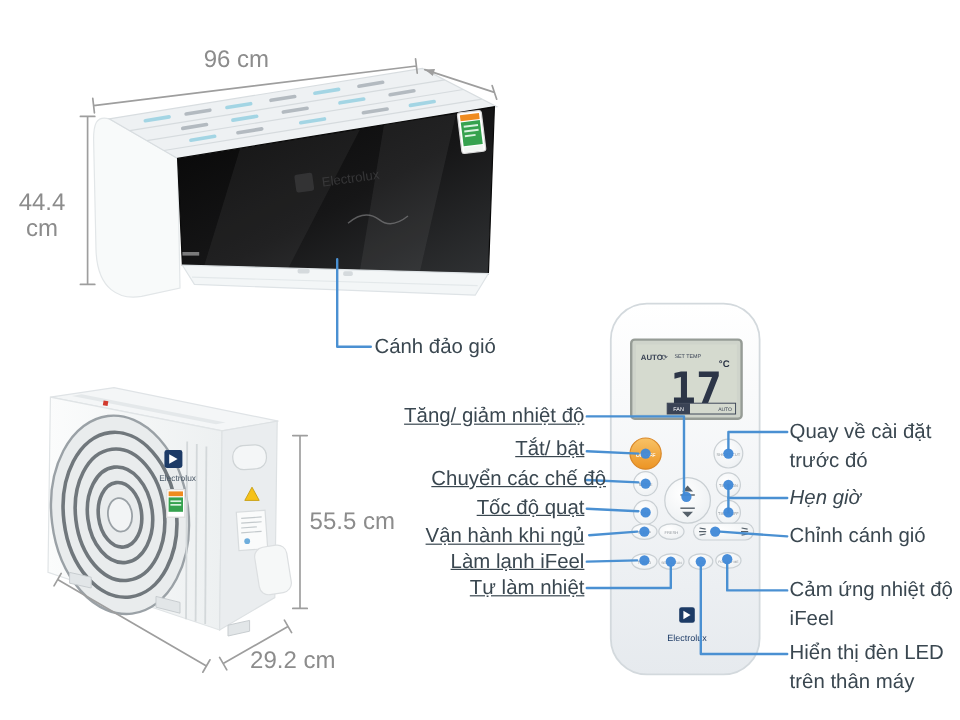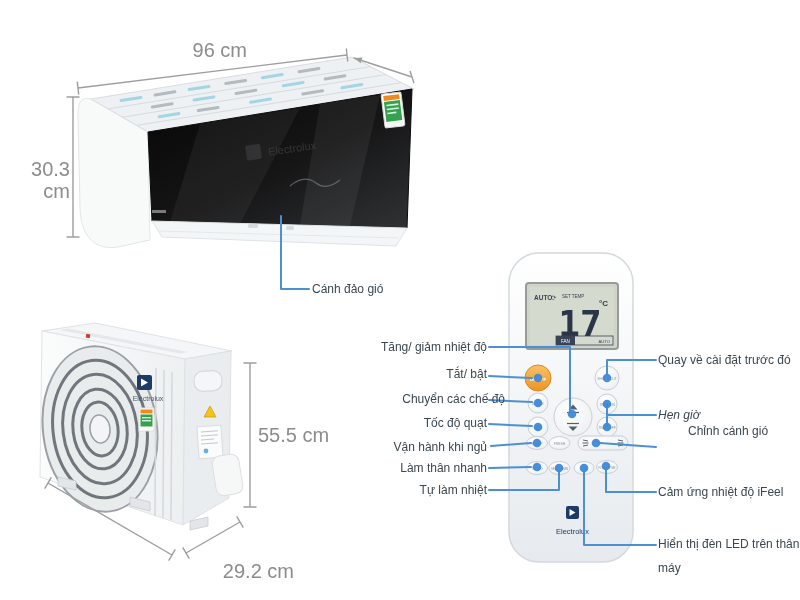--- a/index.html
+++ b/index.html
@@ -1,24 +1,24 @@
 <!DOCTYPE html>
 <html><head>
 <meta charset="utf-8">
 <style>
   html,body{margin:0;padding:0;background:#ffffff;}
   .stage{position:relative;width:800px;height:600px;background:#ffffff;overflow:hidden;
          font-family:"Liberation Sans","DejaVu Sans",sans-serif;}
   .stage svg{position:absolute;left:0;top:0;}
   .lbl{position:absolute;}
   .dim{font-size:20px;color:#8c8c8c;line-height:22px;}
-  .co{font-size:12px;color:#3a4750;line-height:22px;white-space:nowrap;}
+  .co{font-size:17px;color:#3a4750;line-height:22px;white-space:nowrap;}
   .co.wrap{white-space:normal;line-height:24px;}
-  .ra{text-align:left;}
-  .ctr{text-align:right;}
+  .ra{text-align:left;text-decoration:underline;}
+  .ctr{text-align:center;}
 </style>
 </head>
 <body>
 
 <div class="stage">
 
 <svg width="800" height="600" viewBox="0 0 800 600">
   <defs>
     <linearGradient id="panelGrad" x1="0" y1="0" x2="1" y2="1">
       <stop offset="0" stop-color="#060606"></stop>
@@ -287,33 +287,33 @@
     <circle cx="607" cy="378" r="4.3"></circle>
     <circle cx="607" cy="404" r="4.3"></circle>
     <circle cx="607" cy="427" r="4.3"></circle>
     <circle cx="596" cy="443" r="4.3"></circle>
     <circle cx="606" cy="466" r="4.3"></circle>
     <circle cx="584" cy="468" r="4.3"></circle>
   </g>
 </svg>
 
 <div class="lbl dim ctr" style="left:147px;top:39px;width:100px;">96 cm</div>
-<div class="lbl dim ctr" style="left:0px;top:158px;width:70px;">30.3 cm</div>
+<div class="lbl dim ctr" style="left:0px;top:158px;width:70px;">44.4 cm</div>
 <div class="lbl dim" style="left:258px;top:424px;">55.5 cm</div>
-<div class="lbl dim ctr" style="left:194px;top:560px;width:100px;">29.2 cm</div>
+<div class="lbl dim ctr" style="left:194px;top:540px;width:100px;">29.2 cm</div>
 
 <div class="lbl co" style="left:312px;top:278px;">Cánh đảo gió</div>
 
 <div class="lbl co ra" style="right:313px;top:336px;">Tăng/ giảm nhiệt độ</div>
 <div class="lbl co ra" style="right:313px;top:363px;">Tắt/ bật</div>
 <div class="lbl co ra" style="right:295px;top:388px;">Chuyển các chế độ</div>
 <div class="lbl co ra" style="right:313px;top:436px;">Vận hành khi ngủ</div>
 <div class="lbl co ra" style="right:313px;top:412px;">Tốc độ quạt</div>
-<div class="lbl co ra" style="right:313px;top:457px;">Làm thân nhanh</div>
+<div class="lbl co ra" style="right:313px;top:457px;">Làm lạnh iFeel</div>
 <div class="lbl co ra" style="right:313px;top:479px;">Tự làm nhiệt</div>
 
 <div class="lbl co wrap" style="left:658px;top:348px;width:150px;">Quay về cài đặt trước đó</div>
 <div class="lbl co" style="left:658px;top:404px;font-style:italic;">Hẹn giờ</div>
-<div class="lbl co" style="left:658px;top:420px;margin-left:30px;">Chỉnh cánh gió</div>
+<div class="lbl co" style="left:658px;top:436px;">Chỉnh cánh gió</div>
 <div class="lbl co wrap" style="left:658px;top:480px;width:145px;">Cảm ứng nhiệt độ iFeel</div>
 <div class="lbl co wrap" style="left:658px;top:532px;width:148px;">Hiển thị đèn LED trên thân máy</div>
 
 </div>
 
 </body></html>

